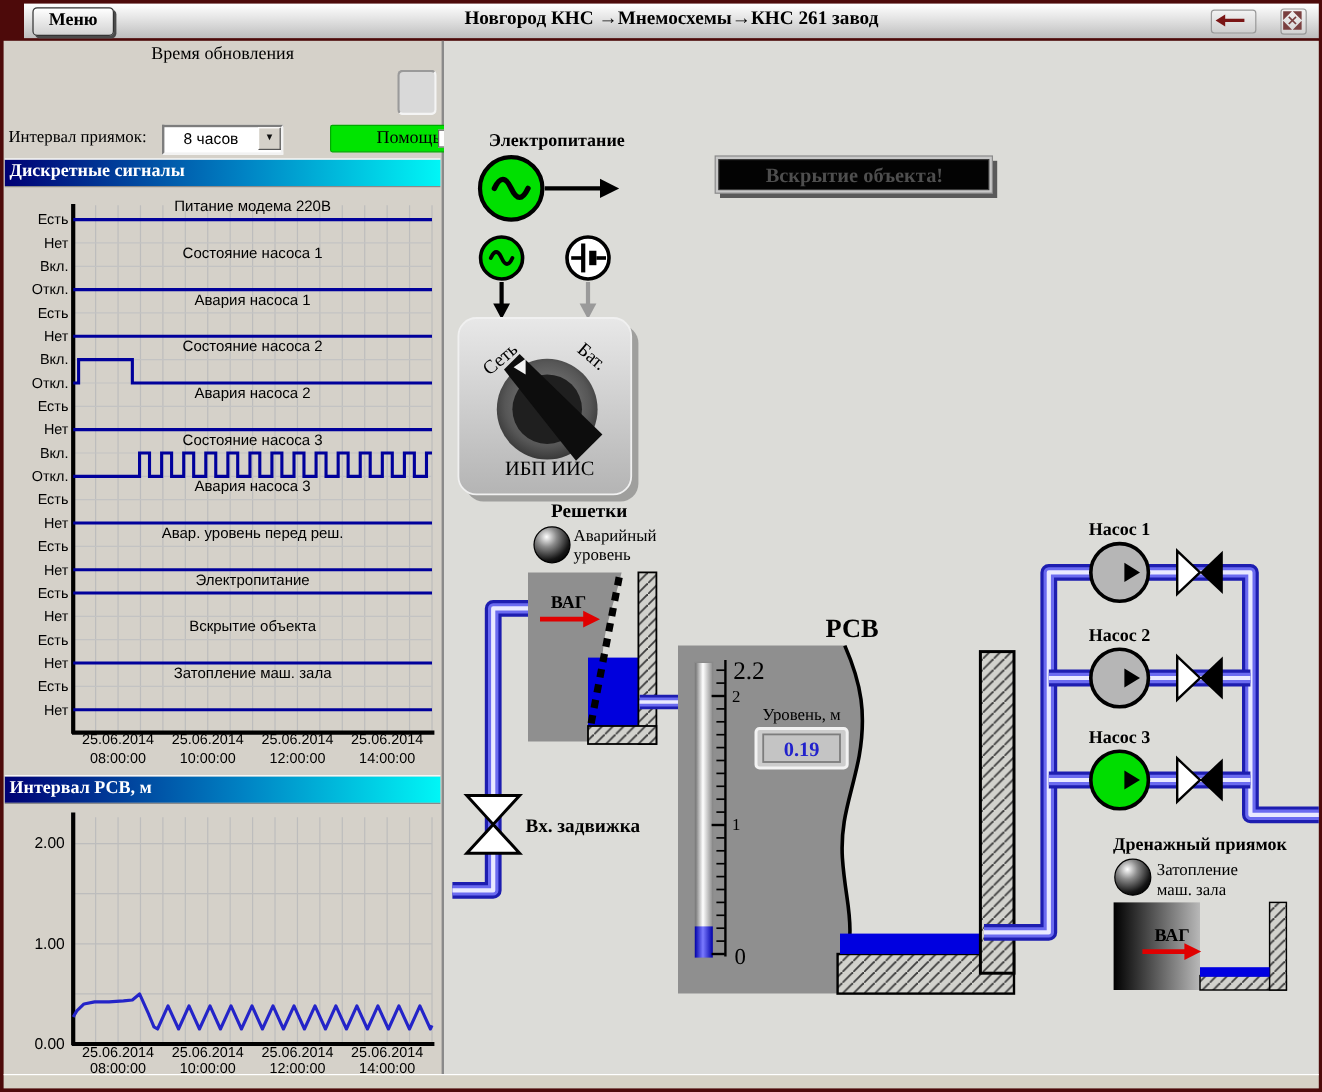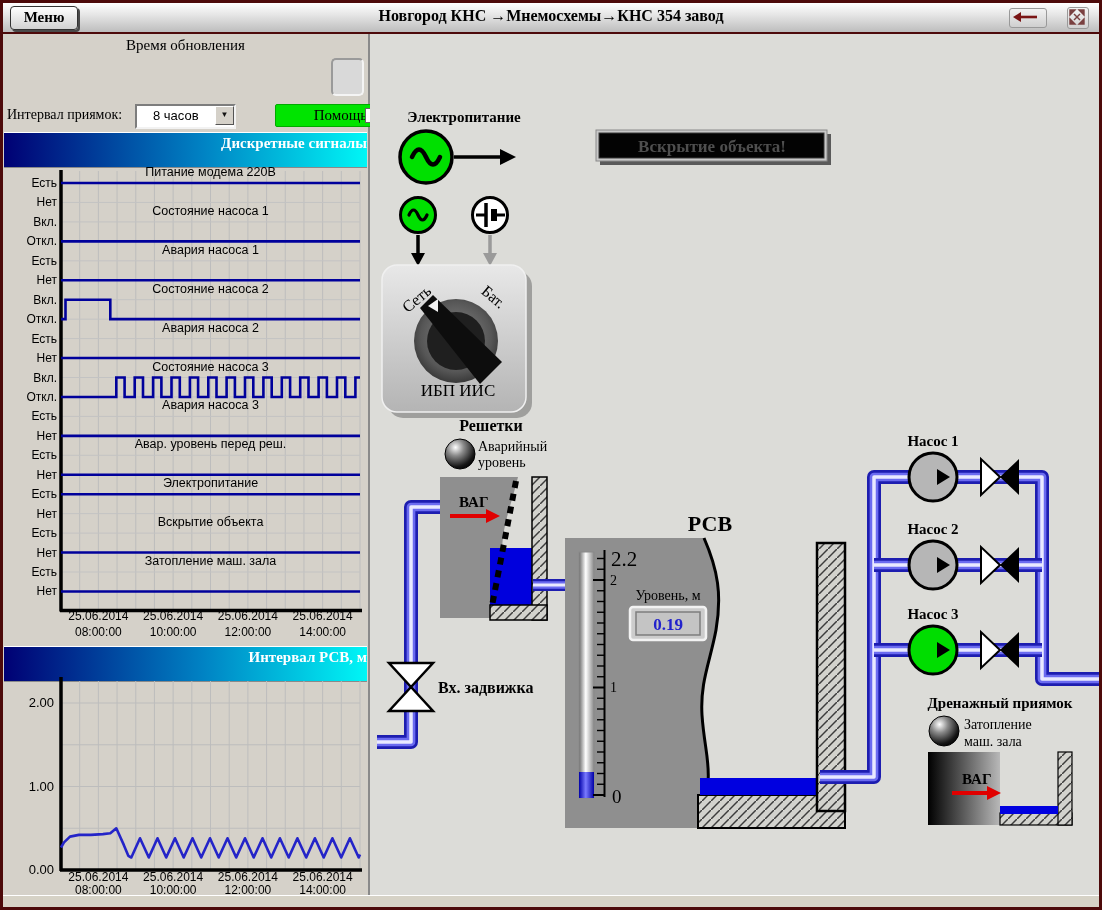--- a/index.html
+++ b/index.html
@@ -1,18 +1,18 @@
 <!DOCTYPE html>
 <html><head>
 <meta charset="utf-8">
 <style>
   html,body{margin:0;padding:0;background:#777;}
   #window{position:relative;width:1102px;height:910px;background:#4d0a0a;font-family:"Liberation Sans",sans-serif;overflow:hidden;}
   
-  #titlebar{position:absolute;left:3px;top:3px;right:3px;height:29px;
+  #titlebar{position:absolute;left:20px;top:3px;right:3px;height:29px;
     background:linear-gradient(180deg,#ffffff 0%,#e6e6e6 40%,#bdbdbd 100%);
     border-bottom:2px solid #4d0a0a;}
   #menu-btn{position:absolute;left:7px;top:3px;width:66px;height:22px;
     background:linear-gradient(180deg,#ffffff,#d2d2d2);border:1px solid #333;border-radius:4px;
     box-shadow:2px 2px 0 #4a4a4a;font:bold 15px "Liberation Serif",serif;text-align:center;line-height:21px;cursor:pointer;}
   #win-title{position:absolute;left:0;right:0;top:4px;text-align:center;
     font:bold 16px "Liberation Serif",serif;color:#000;}
   #back-btn{position:absolute;right:52px;top:5px;width:36px;height:18px;background:linear-gradient(180deg,#f2f2f2,#cfcfcf);
     border:1px solid #999;border-radius:3px;text-align:center;cursor:pointer;}
   #expand-btn{position:absolute;right:10px;top:4px;width:20px;height:20px;background:linear-gradient(180deg,#f4f4f4,#d2d2d2);
@@ -28,24 +28,24 @@
   #interval-row{position:absolute;left:4px;top:70px;width:358px;height:24px;}
   #interval-label{position:absolute;left:0;top:3px;font:14px "Liberation Serif",serif;}
   #interval-select{position:absolute;left:128px;top:0;width:97px;height:21px;background:#fff;
     border:2px solid;border-color:#7d7d7d #f2f2f2 #f2f2f2 #7d7d7d;cursor:pointer;}
   #interval-value{position:absolute;left:4px;top:2px;font:13px "Liberation Sans",sans-serif;margin-left:12px;}
   #interval-arrow{position:absolute;right:0;top:0;width:17px;height:17px;background:#d5d1c9;
     border:1px solid;border-color:#fff #555 #555 #fff;font-size:8px;text-align:center;line-height:16px;color:#111;}
   #help-btn{position:absolute;left:268px;top:0;width:89px;height:21px;background:#00e400;border:1px solid #0a0;
     border-radius:2px;font:15px "Liberation Serif",serif;text-align:center;padding-left:20px;line-height:20px;cursor:pointer;}
   #help-check{position:absolute;right:5px;top:3px;width:13px;height:13px;background:#fff;border:1px solid #666;}
-  .sec-header{position:absolute;left:1px;width:363px;height:36px;
+  .sec-header{position:absolute;left:1px;width:363px;height:24px;
     background:linear-gradient(90deg,#000074 0%,#0083c4 55%,#00f6f6 100%);
     color:#fff;font:bold 15px "Liberation Serif",serif;line-height:20px;padding-left:4px;box-sizing:border-box;
-    border-top:1px solid #fff;border-bottom:1px solid #8a8a8a;text-align:right;}
+    border-top:1px solid #fff;border-bottom:1px solid #8a8a8a;}
   #discrete-header{top:98px;}
   #level-header{top:612px;}
   #chart-discrete{position:absolute;left:1px;top:119px;}
   #chart-level{position:absolute;left:1px;top:633px;}
   
   #scheme{position:absolute;left:370px;top:34px;}
   #scheme-bg{position:absolute;left:370px;top:34px;width:729px;height:861px;background:#dcdcd8;}
   
   #bottom-strip{position:absolute;left:3px;bottom:3px;right:3px;height:11px;background:#d6d2c6;border-top:1px solid #fff;}
   
@@ -55,21 +55,21 @@
   .tr14{font:14px "Liberation Serif",serif;fill:#000;}
   .gauge-num{font:14px "Liberation Serif",serif;fill:#000;}
 </style>
 </head>
 <body>
 
 <div id="window">
 
   <div id="titlebar">
     <div id="menu-btn">Меню</div>
-    <div id="win-title">Новгород КНС →Мнемосхемы→КНС 354 завод</div>
+    <div id="win-title">Новгород КНС →Мнемосхемы→КНС 261 завод</div>
     <div id="back-btn">
       <svg width="34" height="16" viewBox="0 0 34 16">
         <line x1="8" y1="8" x2="26" y2="8" stroke="#7a1515" stroke-width="2.6"></line>
         <polygon points="10,3 10,13 2,8" fill="#7a1515"></polygon>
       </svg>
     </div>
     <div id="expand-btn">
       <svg width="18" height="18" viewBox="0 0 18 18">
         <g stroke="#7a4040" stroke-width="1.4" fill="#7a4040">
           <line x1="6" y1="6" x2="12" y2="12"></line>

